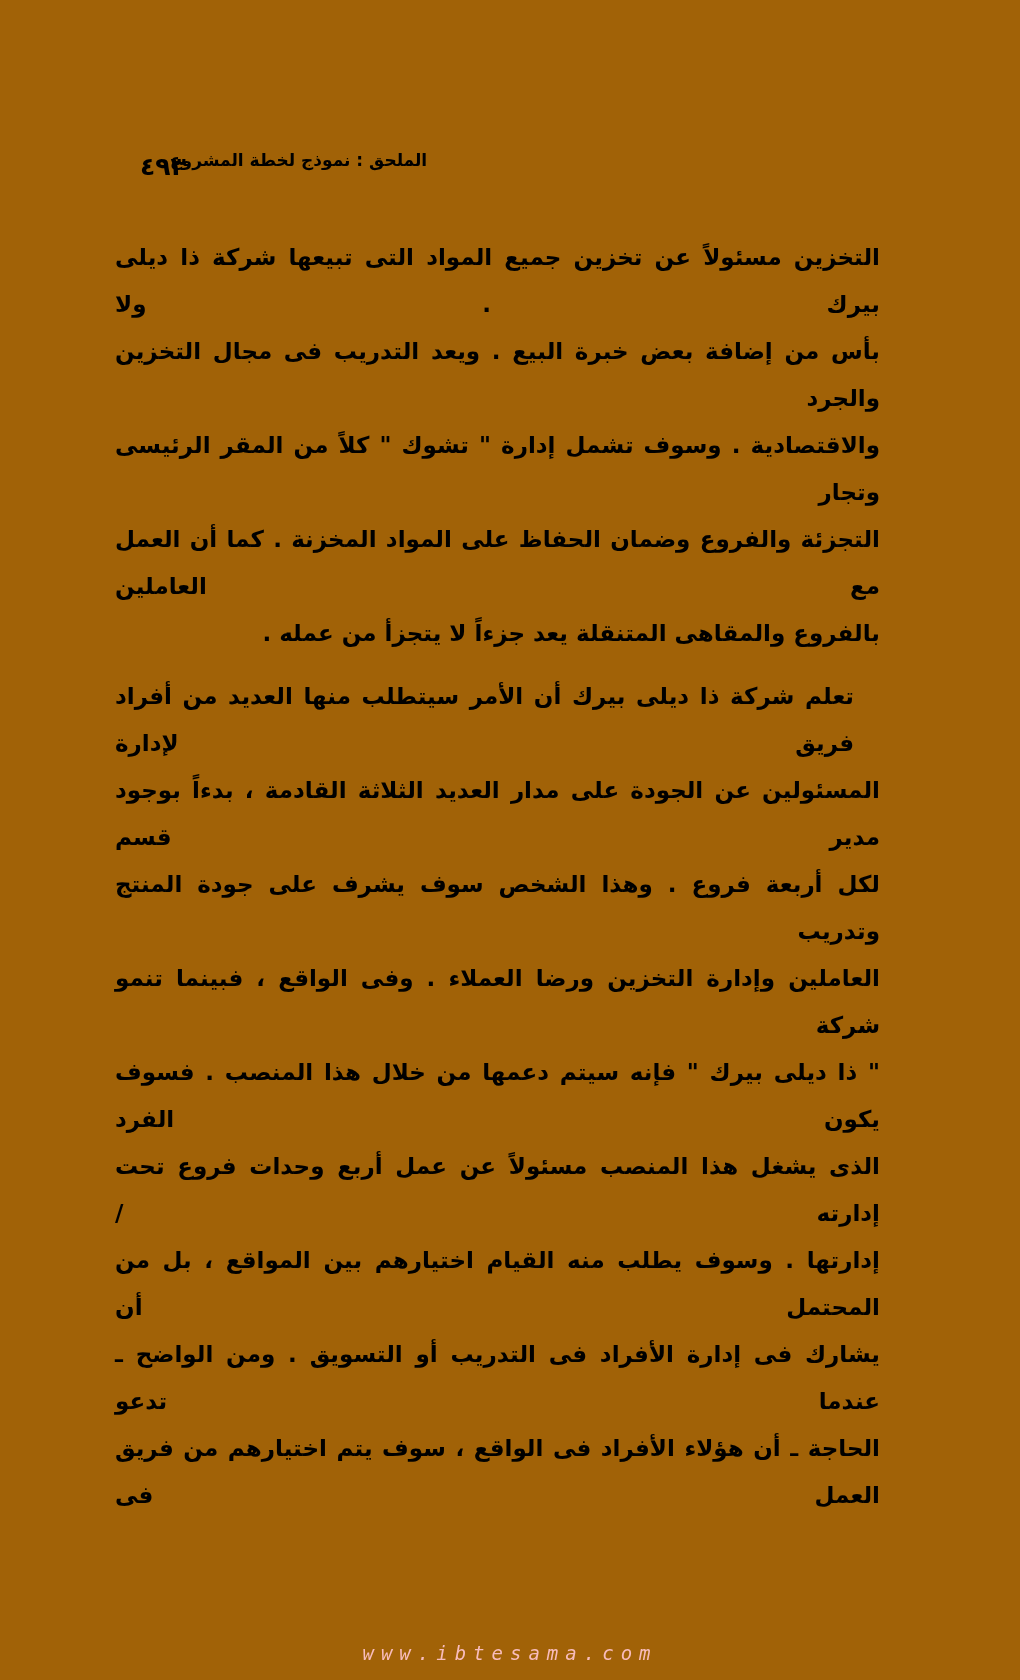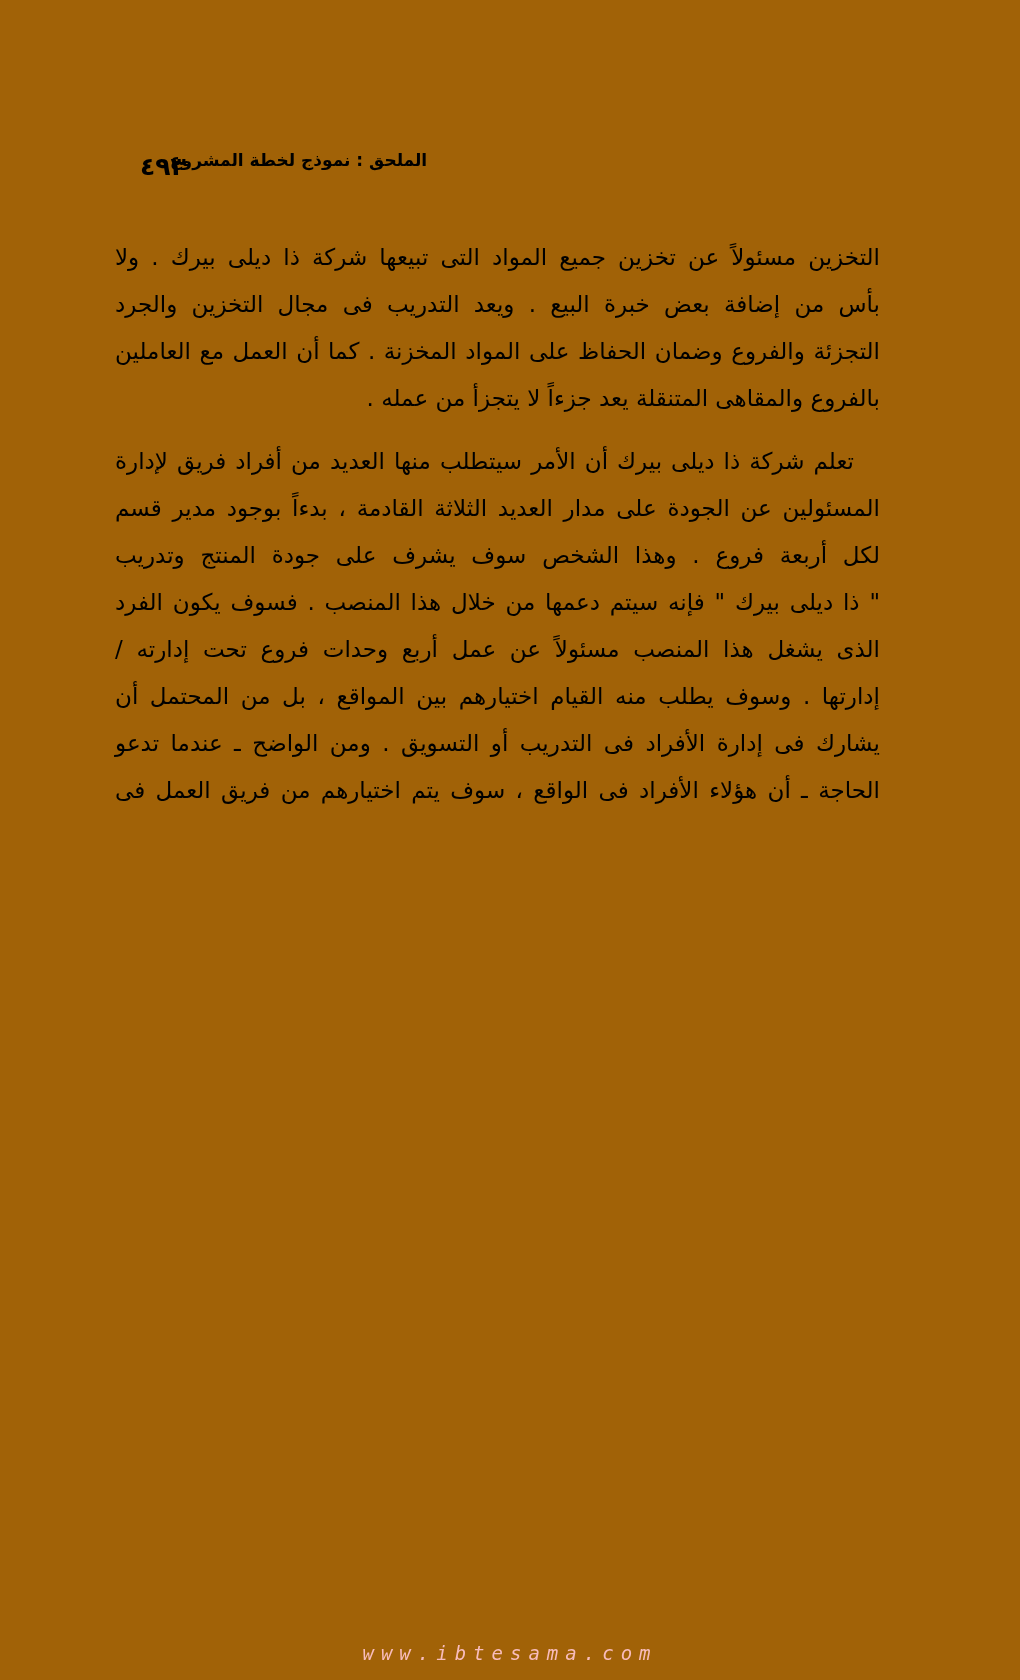--- a/index.html
+++ b/index.html
@@ -34,21 +34,21 @@
     text-align: left;
     transform: translateX(55px);
     font-size: 17px;
   }
 
   .content { direction: rtl; }
 
   .para {
     margin: 0;
     font-size: 23px;
-    font-weight: normal;
+    font-weight: bold;
     line-height: 47px;
   }
   .line {
     display: block;
     text-align: justify;
     text-align-last: justify;
   }
   .line.end {
     text-align: left;
     text-align-last: right;
@@ -88,29 +88,31 @@
   <header class="page-header">
     <span class="page-number">٤٩٣</span>
     <span class="header-title">الملحق : نموذج لخطة المشروع</span>
   </header>
 
   <main class="content">
 
     <p class="para para-1">
       <span class="line">التخزين مسئولاً عن تخزين جميع المواد التى تبيعها شركة ذا ديلى بيرك . ولا</span>
       <span class="line">بأس من إضافة بعض خبرة البيع . ويعد التدريب فى مجال التخزين والجرد</span>
+      <span class="line">والاقتصادية . وسوف تشمل إدارة " تشوك " كلاً من المقر الرئيسى وتجار</span>
       <span class="line">التجزئة والفروع وضمان الحفاظ على المواد المخزنة . كما أن العمل مع العاملين</span>
       <span class="line end">بالفروع والمقاهى المتنقلة يعد جزءاً لا يتجزأ من عمله .</span>
     </p>
 
 
     <p class="para para-2">
       <span class="line indent">تعلم شركة ذا ديلى بيرك أن الأمر سيتطلب منها العديد من أفراد فريق لإدارة</span>
       <span class="line">المسئولين عن الجودة على مدار العديد الثلاثة القادمة ، بدءاً بوجود مدير قسم</span>
       <span class="line">لكل أربعة فروع . وهذا الشخص سوف يشرف على جودة المنتج وتدريب</span>
+      <span class="line">العاملين وإدارة التخزين ورضا العملاء . وفى الواقع ، فبينما تنمو شركة</span>
       <span class="line">" ذا ديلى بيرك " فإنه سيتم دعمها من خلال هذا المنصب . فسوف يكون الفرد</span>
       <span class="line">الذى يشغل هذا المنصب مسئولاً عن عمل أربع وحدات فروع تحت إدارته /</span>
       <span class="line">إدارتها . وسوف يطلب منه القيام اختيارهم بين المواقع ، بل من المحتمل أن</span>
       <span class="line">يشارك فى إدارة الأفراد فى التدريب أو التسويق . ومن الواضح ـ عندما تدعو</span>
       <span class="line">الحاجة ـ أن هؤلاء الأفراد فى الواقع ، سوف يتم اختيارهم من فريق العمل فى</span>
 
     </p>
 
   </main>
 

